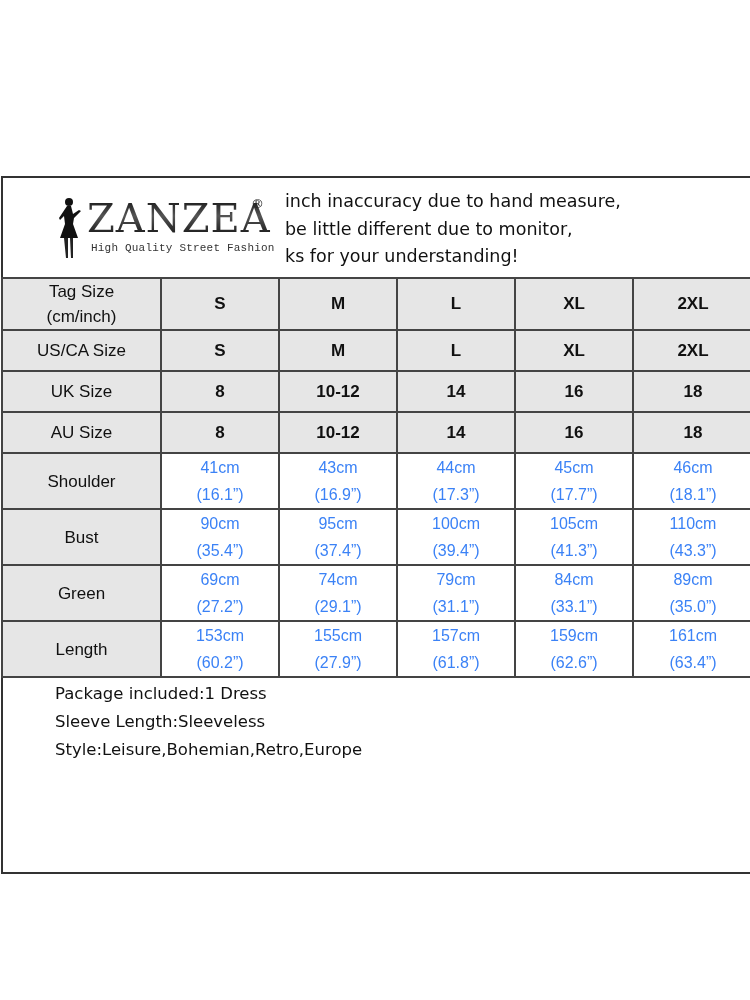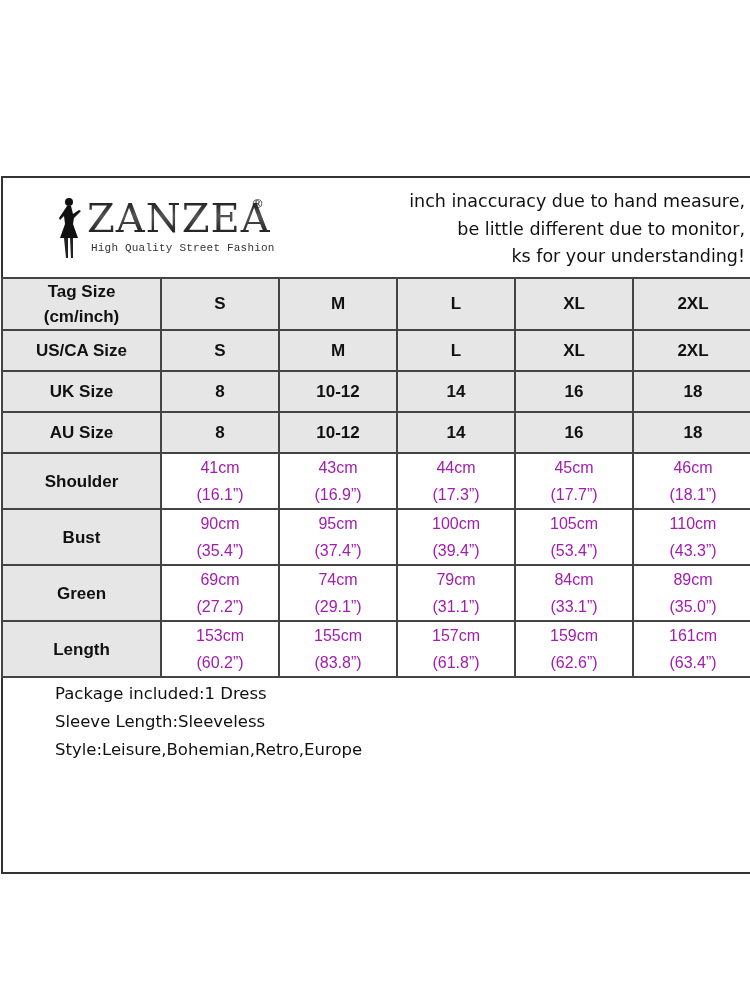--- a/index.html
+++ b/index.html
@@ -26,37 +26,36 @@
     }
     .logo-reg { position: absolute; left: 200px; top: 4px; font-size: 13px; color: #222; }
     .logo-tagline {
       position: absolute; left: 40px; top: 50px; font-size: 11px; color: #333;
       letter-spacing: 0.2px; font-family: Liberation Mono, monospace;
     }
     .notes {
       position: absolute; left: 282px; top: 10px; width: 460px;
       font-family: "DejaVu Sans", sans-serif; font-size: 17.5px; line-height: 27.5px; color: #111;
       white-space: nowrap;
-      text-align: right;
     }
     .notes div { height: 27.5px; }
 
     table.size-table {
       position: absolute; left: -2px; top: 99px; width: 751px;
       border-collapse: collapse; table-layout: fixed;
     }
     table.size-table td {
       border: 2px solid #444; text-align: center; vertical-align: middle;
       font-family: "Liberation Sans", sans-serif;
     }
-    td.label { background: #e6e6e6; font-weight: bold; font-size: 17px; line-height: 25px; color: #111; }
+    td.label { background: #e6e6e6; font-weight: normal; font-size: 17px; line-height: 25px; color: #111; }
     td.size { background: #e6e6e6; font-weight: bold; font-size: 17px; color: #111; }
     td.meas {
       background: #ffffff; font-family: "DejaVu Sans", sans-serif; font-size: 16px;
-      line-height: 27px; color: #a21caf; padding-top: 0;
+      line-height: 27px; color: #3b82f6; padding-top: 0;
     }
     tr.r-tag td { height: 51px; }
     tr.r-sz td { height: 41px; }
     tr.r-meas td { height: 56px; }
 
     .specs {
       position: absolute; left: 4px; top: 502px; width: 700px;
       font-family: "DejaVu Sans", sans-serif; font-size: 16.5px; line-height: 28px; color: #111;
       white-space: nowrap;
       margin-left: 48px;
@@ -168,21 +167,21 @@
       <td class="meas">
             <div>95cm</div>
             <div>(37.4”)</div>
           </td>
       <td class="meas">
             <div>100cm</div>
             <div>(39.4”)</div>
           </td>
       <td class="meas">
             <div>105cm</div>
-            <div>(53.4”)</div>
+            <div>(41.3”)</div>
           </td>
       <td class="meas">
             <div>110cm</div>
             <div>(43.3”)</div>
           </td>
     </tr>
 
     <tr class="r-meas">
       <td class="label">Green</td>
       <td class="meas">
@@ -208,21 +207,21 @@
     </tr>
 
     <tr class="r-meas">
       <td class="label">Length</td>
       <td class="meas">
             <div>153cm</div>
             <div>(60.2”)</div>
           </td>
       <td class="meas">
             <div>155cm</div>
-            <div>(83.8”)</div>
+            <div>(27.9”)</div>
           </td>
       <td class="meas">
             <div>157cm</div>
             <div>(61.8”)</div>
           </td>
       <td class="meas">
             <div>159cm</div>
             <div>(62.6”)</div>
           </td>
       <td class="meas">

